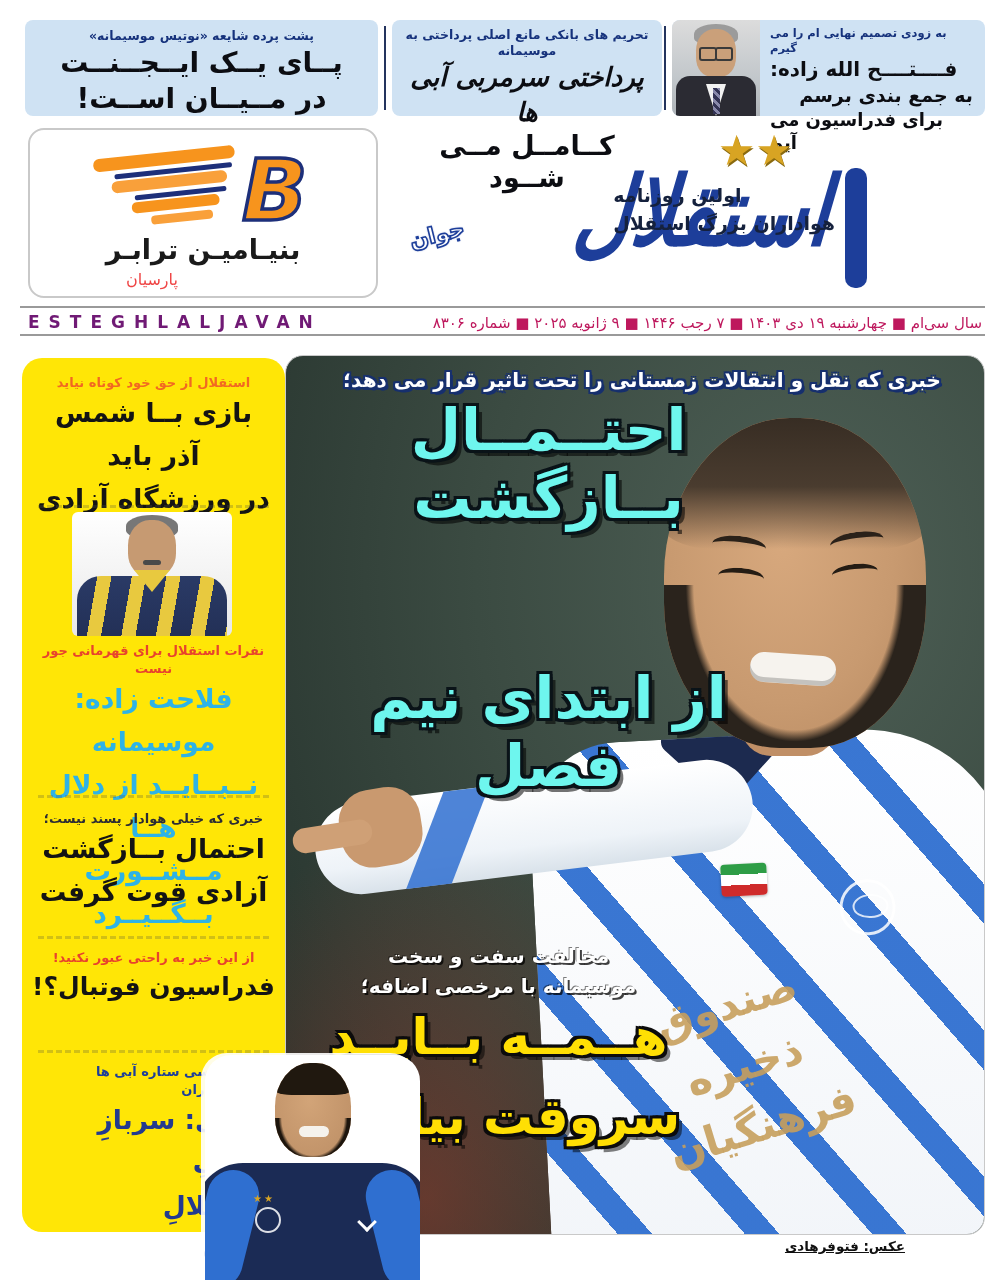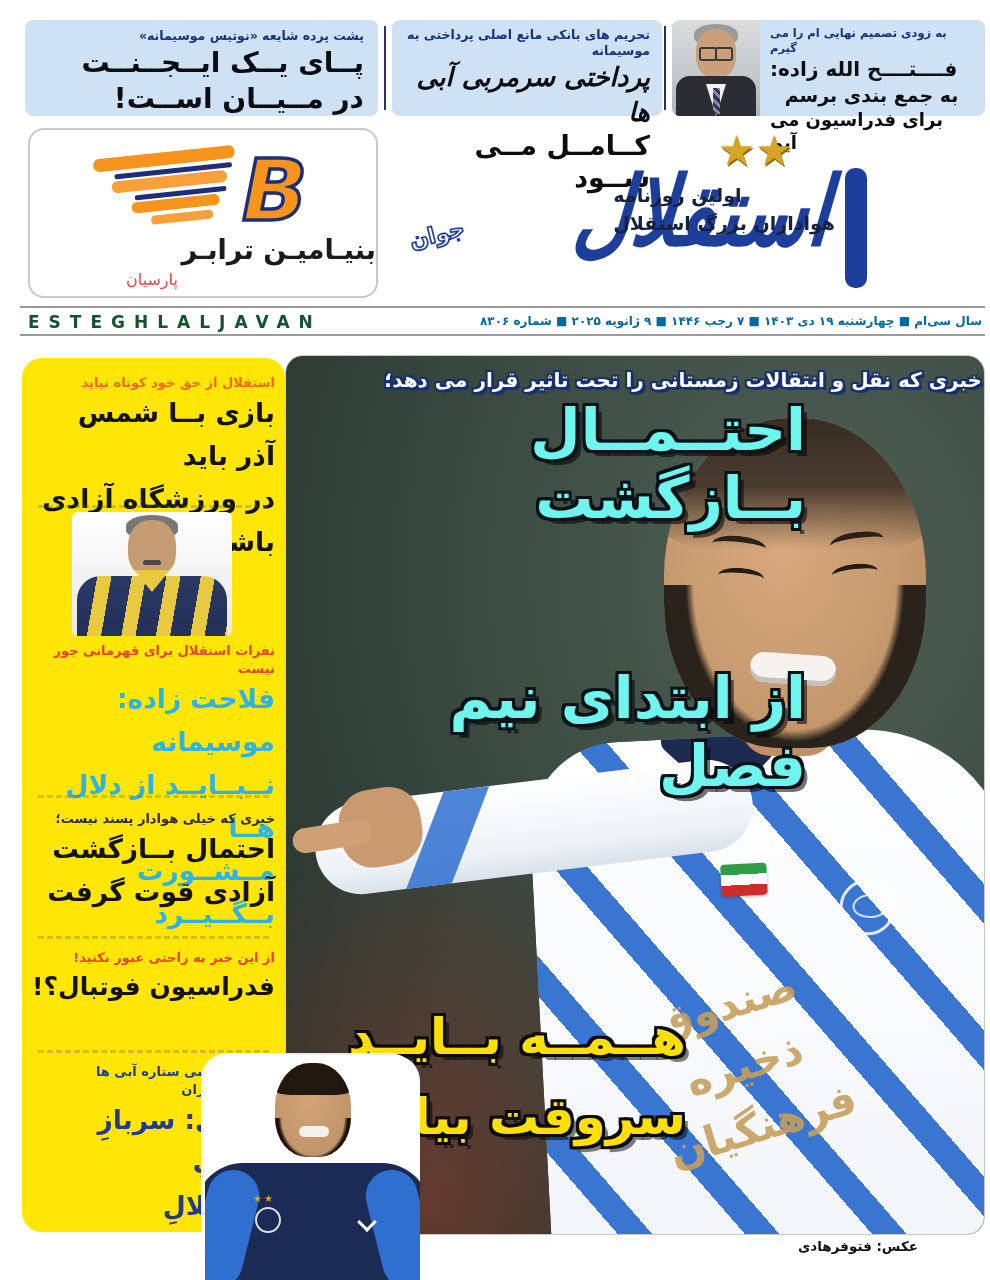--- a/index.html
+++ b/index.html
@@ -3,21 +3,21 @@
 <meta charset="utf-8">
 <style>
   html,body{margin:0;padding:0;background:#e9e9e9;}
   *{box-sizing:border-box;}
   .page{
     position:relative;width:990px;height:1280px;margin:0 auto;background:#ffffff;
     overflow:hidden;font-family:"DejaVu Sans",sans-serif;
   }
   .abs{position:absolute;}
   .rtl{direction:rtl;}
-  .ctr{}
+  .ctr{text-align:center;}
 
   
   .tbox{background:#cfe2f3;border-radius:8px;}
   .tkicker{font-size:12.5px;font-weight:bold;color:#16327c;line-height:1.3;}
   .thead{color:#0c0d12;font-weight:bold;line-height:1.45;}
   .vdiv{width:2px;background:#24345e;}
 
   
   .f-photo{left:0;top:0;bottom:0;width:88px;border-radius:8px 0 0 8px;overflow:hidden;
     background:linear-gradient(180deg,#dcdcdc 0%,#c2c7cb 60%,#aeb3b8 100%);}
@@ -36,22 +36,22 @@
   .ad-sub{font-size:16px;color:#ef4444;}
   .logo-word{font-size:96px;font-weight:900;font-style:italic;color:#1d3e9a;transform:scaleX(.82) skewX(-6deg);transform-origin:right center;letter-spacing:-4px;}
   .logo-bar{width:22px;background:#1d3e9a;border-radius:10px;}
   .logo-badge{font-size:22px;font-weight:900;color:#ffffff;-webkit-text-stroke:1.6px #1d3e9a;
     text-shadow:0 0 2px #1d3e9a;transform:rotate(-14deg);}
   .logo-star{font-size:42px;color:#d8a423;text-shadow:1px 2px 0 #8a6a10;line-height:1;}
   .logo-tag{font-size:19px;font-weight:bold;color:#15213d;line-height:1.45;text-align:left;}
 
   
   .rule{height:2px;background:#9a9a9a;}
-  .latin{font-size:17px;font-weight:bold;color:#14532d;letter-spacing:9px;}
-  .dateinfo{font-size:12px;font-weight:bold;color:#0369a1;}
+  .latin{font-size:17px;font-weight:bold;color:#701a75;letter-spacing:9px;}
+  .dateinfo{font-size:15px;font-weight:normal;color:#be185d;}
 
   
   .photo{left:285px;top:355px;width:700px;height:880px;border-radius:18px;border:1px solid #c9c9c9;
     overflow:hidden;
     background:
       radial-gradient(ellipse at 20% 96%,rgba(150,60,45,.55) 0%,rgba(150,60,45,0) 32%),
       radial-gradient(ellipse at 75% 25%,#4e6056 0%,#3b4b42 45%,#2d3b34 75%,#232f29 100%);}
   .cv-kicker{font-size:20px;font-weight:900;color:#ffffff;
     text-shadow:2px 0 #17306e,-2px 0 #17306e,0 2px #17306e,0 -2px #17306e,2px 2px #17306e,-2px -2px #17306e,2px -2px #17306e,-2px 2px #17306e,3px 3px 0 #17306e;}
   .cv-big{font-size:58px;font-weight:900;color:#6ef6ee;letter-spacing:-1px;
@@ -156,21 +156,21 @@
     <div class="abs f-photo">
       <div class="abs f-hair"></div>
       <div class="abs f-head"></div>
       <div class="abs f-glasses"></div>
       <div class="abs f-suit"></div>
       <div class="abs f-shirt"></div>
       <div class="abs f-tie"></div>
     </div>
     <div class="tkicker" style="text-align:left;font-size:11.5px;">به زودی تصمیم نهایی ام را می گیرم</div>
     <div class="thead" style="text-align:left;font-size:20px;line-height:1.35;">فــــتــــح الله زاده:</div>
-    <div class="thead" style="text-align:center;font-size:19px;line-height:1.3;">به جمع بندی برسم</div>
+    <div class="thead" style="text-align:right;font-size:19px;line-height:1.3;">به جمع بندی برسم</div>
     <div class="thead" style="text-align:left;font-size:18px;line-height:1.3;">برای فدراسیون می آیم</div>
   </div>
 
   <div class="abs adbox" style="left:28px;top:128px;width:350px;height:170px;">
     <svg class="wing-svg" width="230" height="96" viewBox="0 0 230 96" style="position:absolute;left:60px;top:8px;">
       <g transform="rotate(-6 115 48)">
         <rect x="6" y="10" width="142" height="13" rx="6" fill="#f7941d"></rect>
         <rect x="26" y="27" width="118" height="5" rx="2" fill="#1d2f7a"></rect>
         <rect x="22" y="34" width="116" height="12" rx="6" fill="#f9a03a"></rect>
         <rect x="44" y="50" width="92" height="5" rx="2" fill="#1d2f7a"></rect>
@@ -226,25 +226,29 @@
     <div class="abs pl-arm"></div>
     <div class="abs pl-hand">
       <div class="pl-palm"></div>
       <div class="pl-finger"></div>
     </div>
 
     <div class="abs rtl cv-kicker ctr" style="left:16px;top:12px;width:680px;">خبری که نقل و انتقالات زمستانی را تحت تاثیر قرار می دهد؛</div>
     <div class="abs rtl cv-big ctr" style="left:5px;top:40px;width:515px;">احتــمــال بــازگشت</div>
     <div class="abs rtl cv-big ctr" style="left:5px;top:308px;width:515px;">از ابتدای نیم فصل</div>
 
+    <div class="abs rtl cv-subk ctr" style="left:25px;top:585px;width:375px;">
+      <div>مخالفت سفت و سخت</div>
+      <div>موسیمانه با مرخصی اضافه؛</div>
+    </div>
     <div class="abs rtl cv-yellow ctr" style="left:25px;top:652px;width:375px;">هــمــه بــایــد</div>
     <div class="abs rtl cv-yellow ctr" style="left:25px;top:732px;width:375px;">سروقت بیایند!</div>
   </div>
 
-  <div class="abs rtl caption" style="right:72px;top:1238px;">عکس: فتوفرهادی</div>
+  <div class="abs rtl caption" style="right:85px;top:1238px;text-decoration:underline;">عکس: فتوفرهادی</div>
 
   <div class="abs ycol">
 
     <div class="abs yitem rtl ctr" style="top:0;height:147px;padding:16px 10px 0;">
       <div class="ykicker k-orange">استقلال از حق خود کوتاه نیاید</div>
       <div class="yhead">بازی بــا شمس آذر باید</div>
       <div class="yhead">در ورزشگاه آزادی باشد</div>
     </div>
     <div class="abs ysep" style="top:147px;"></div>
 

